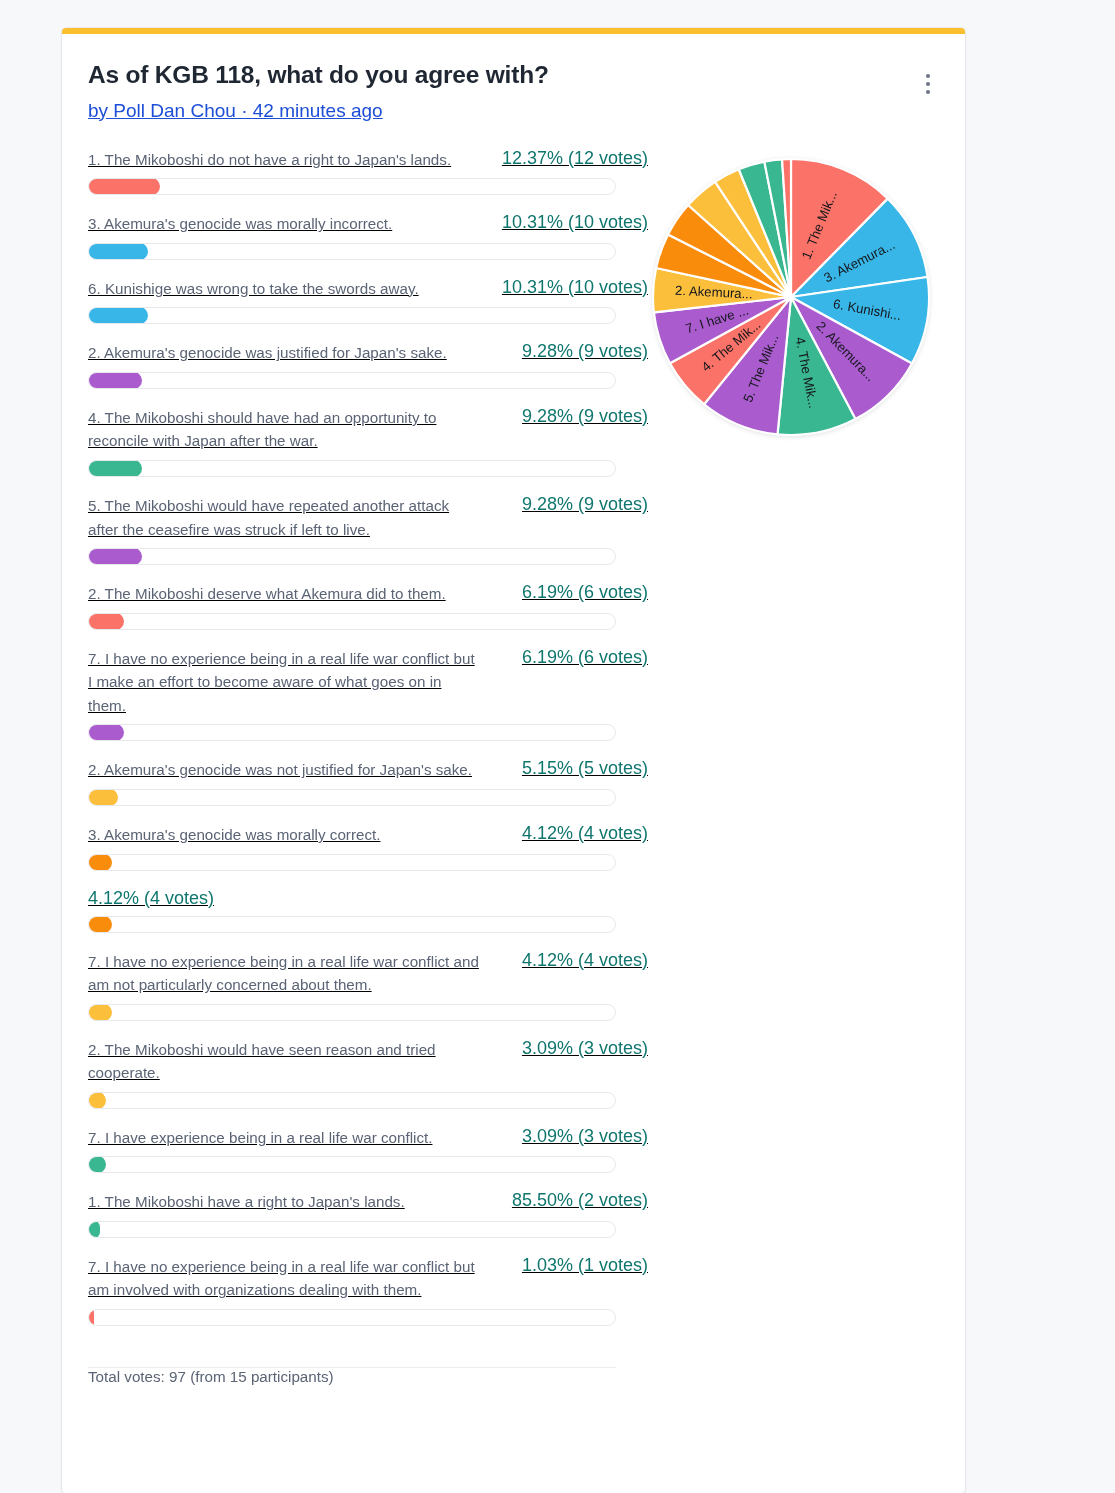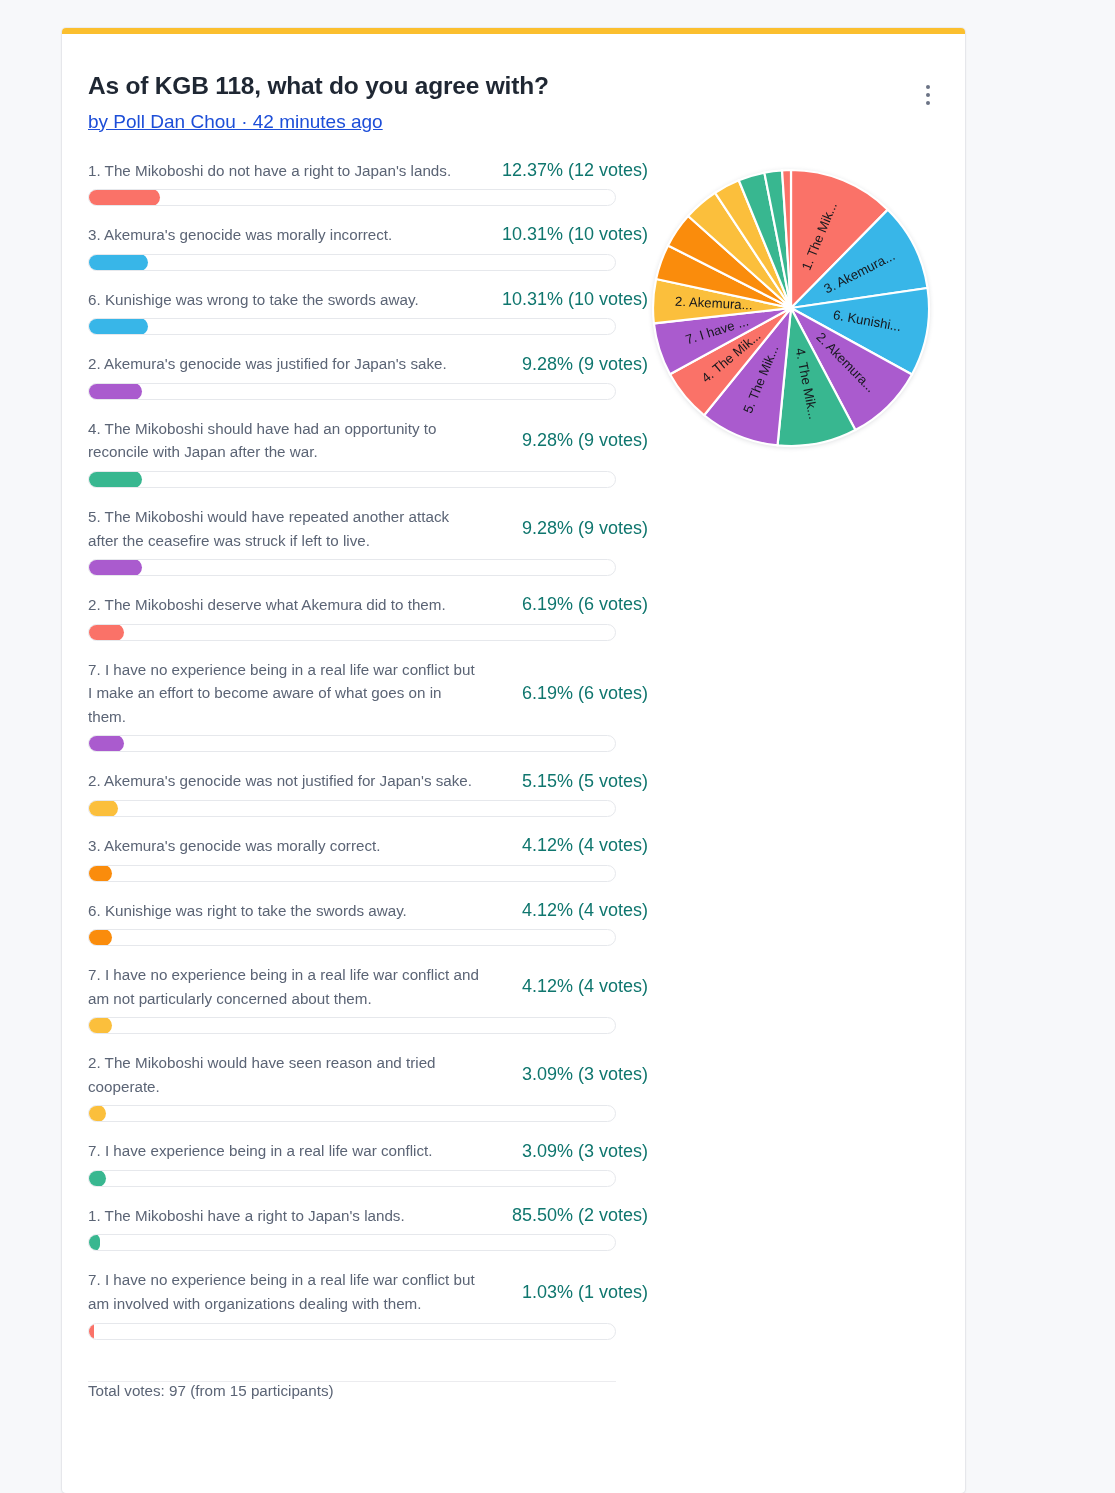--- a/index.html
+++ b/index.html
@@ -21,21 +21,21 @@
     border-radius: 4px;
     box-shadow: 0 1px 3px rgba(16,24,40,.09), 0 0 0 1px rgba(16,24,40,.04);
     overflow: hidden;
   }
   .accent-bar {
     height: 6px; width: 100%;
     background: #fbbf2e;
   }
   .card-inner { padding: 26px 38px 0 26px; position: relative; }
 
-  .header { position: relative; padding-left: 0; margin-top: 11px; }
+  .header { position: relative; padding-left: 0; }
   .poll-title {
     font-size: 24.5px;
     font-weight: bold;
     color: #1f2733;
     letter-spacing: -0.2px;
     line-height: 1.25;
     padding-left: 0;
   }
   .poll-meta {
     margin-top: 9px;
@@ -67,23 +67,23 @@
   .chart-col {
     flex: 1 1 auto;
     display: flex; align-items: flex-start;
     justify-content: center;
     padding-top: 6px;
   }
 
   .poll-row { margin-bottom: 17px; }
   .poll-row-top {
     display: flex;
-    align-items: center;
     justify-content: space-between;
     gap: 14px;
+    text-decoration: underline;
   }
   .opt-label {
     font-size: 15.2px;
     color: #5b6475;
     line-height: 1.55;
     flex: 1 1 auto;
     max-width: 392px;
   }
   .opt-value {
     font-size: 18px;
@@ -234,21 +234,20 @@
               <div class="poll-row-top">
                 <div class="opt-label">3. Akemura's genocide was morally correct.</div>
                 <div class="opt-value">4.12% (4 votes)</div>
               </div>
               <div class="bar-track">
                 <div class="bar-fill" style="width: 23.9806px; background: rgb(250, 140, 12);"></div>
               </div>
             </div>
             <div class="poll-row">
               <div class="poll-row-top">
-                <div class="opt-label">6. Kunishige was right to take the swords away.</div>
                 <div class="opt-value">4.12% (4 votes)</div>
               </div>
               <div class="bar-track">
                 <div class="bar-fill" style="width: 23.9806px; background: rgb(250, 140, 12);"></div>
               </div>
             </div>
             <div class="poll-row">
               <div class="poll-row-top">
                 <div class="opt-label">7. I have no experience being in a real life war conflict and am not particularly concerned about them.</div>
                 <div class="opt-value">4.12% (4 votes)</div>

